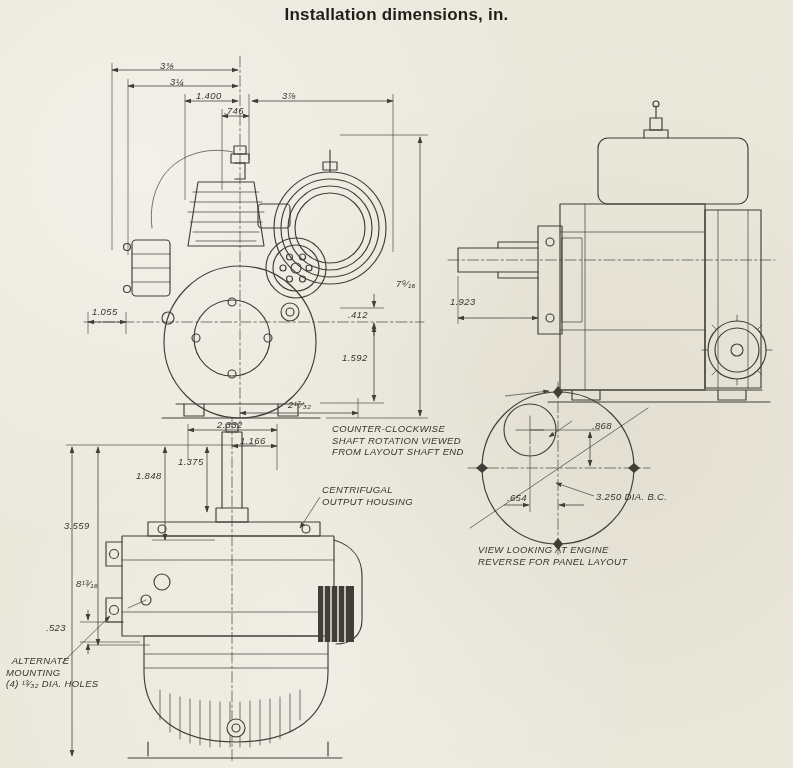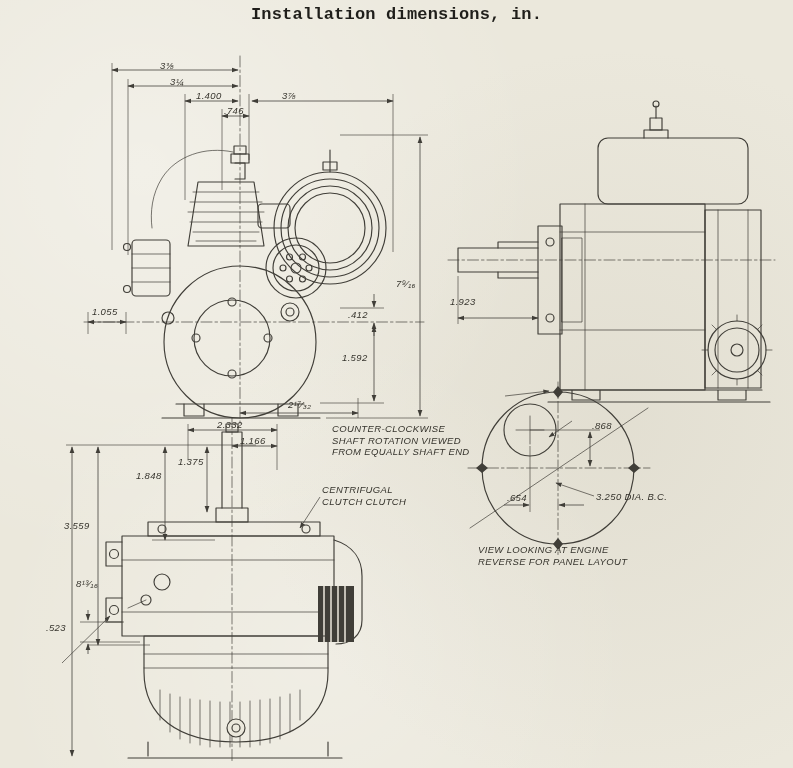--- a/index.html
+++ b/index.html
@@ -3,21 +3,21 @@
 <meta charset="utf-8">
 <style>
   html,body{margin:0;padding:0;background:#fff}
   .page{position:relative;width:793px;height:768px;background:#ebe8dc;overflow:hidden;
         font-family:"Liberation Sans",sans-serif;
         background-image:
           radial-gradient(circle at 18% 22%, rgba(255,255,255,.35), rgba(255,255,255,0) 45%),
           radial-gradient(circle at 78% 55%, rgba(186,180,162,.18), rgba(186,180,162,0) 50%),
           radial-gradient(circle at 40% 85%, rgba(255,255,255,.25), rgba(255,255,255,0) 40%);}
   .title{position:absolute;top:5px;left:0;width:100%;text-align:center;
-         font-family:Liberation Mono, monospace;font-weight:bold;font-size:17px;color:#1f1e1a;letter-spacing:.2px}
+         font-family:Liberation Sans, sans-serif;font-weight:bold;font-size:17px;color:#1f1e1a;letter-spacing:.2px}
   svg.draw{position:absolute;left:0;top:0}
   .art{stroke:#403e38;fill:none;stroke-width:1.15;stroke-linecap:round;stroke-linejoin:round}
   .thin{stroke:#403e38;stroke-width:.7;fill:none}
   .ext{stroke:#45433c;stroke-width:.65;fill:none}
   .dim{stroke:#45433c;stroke-width:.8;fill:none}
   .cl{stroke:#45433c;stroke-width:.7;fill:none;stroke-dasharray:11 3 2.5 3}
   .lbl{position:absolute;font:italic 9.5px/1.22 "Liberation Sans",sans-serif;color:#35332c;
        letter-spacing:.35px;white-space:pre}
 </style>
 </head>
@@ -218,19 +218,22 @@
 REVERSE FOR PANEL LAYOUT</span>
 
   <span class="lbl" style="left:217px;top:419px">2.332</span>
   <span class="lbl" style="left:240px;top:435px">1.166</span>
   <span class="lbl" style="left:178px;top:456px">1.375</span>
   <span class="lbl" style="left:136px;top:470px">1.848</span>
   <span class="lbl" style="left:64px;top:520px">3.559</span>
   <span class="lbl" style="left:76px;top:578px">8¹³⁄₁₆</span>
   <span class="lbl" style="left:46px;top:622px">.523</span>
   <span class="lbl" style="left:322px;top:484px">CENTRIFUGAL
-CLUTCH CLUTCH</span>
+OUTPUT HOUSING</span>
+  <span class="lbl" style="left:6px;top:655px">  ALTERNATE
+MOUNTING
+(4) ¹³⁄₃₂ DIA. HOLES</span>
 
   <span class="lbl" style="left:332px;top:423px">COUNTER-CLOCKWISE
 SHAFT ROTATION VIEWED
-FROM EQUALLY SHAFT END</span>
+FROM LAYOUT SHAFT END</span>
 
 </div>
 
 </body></html>

